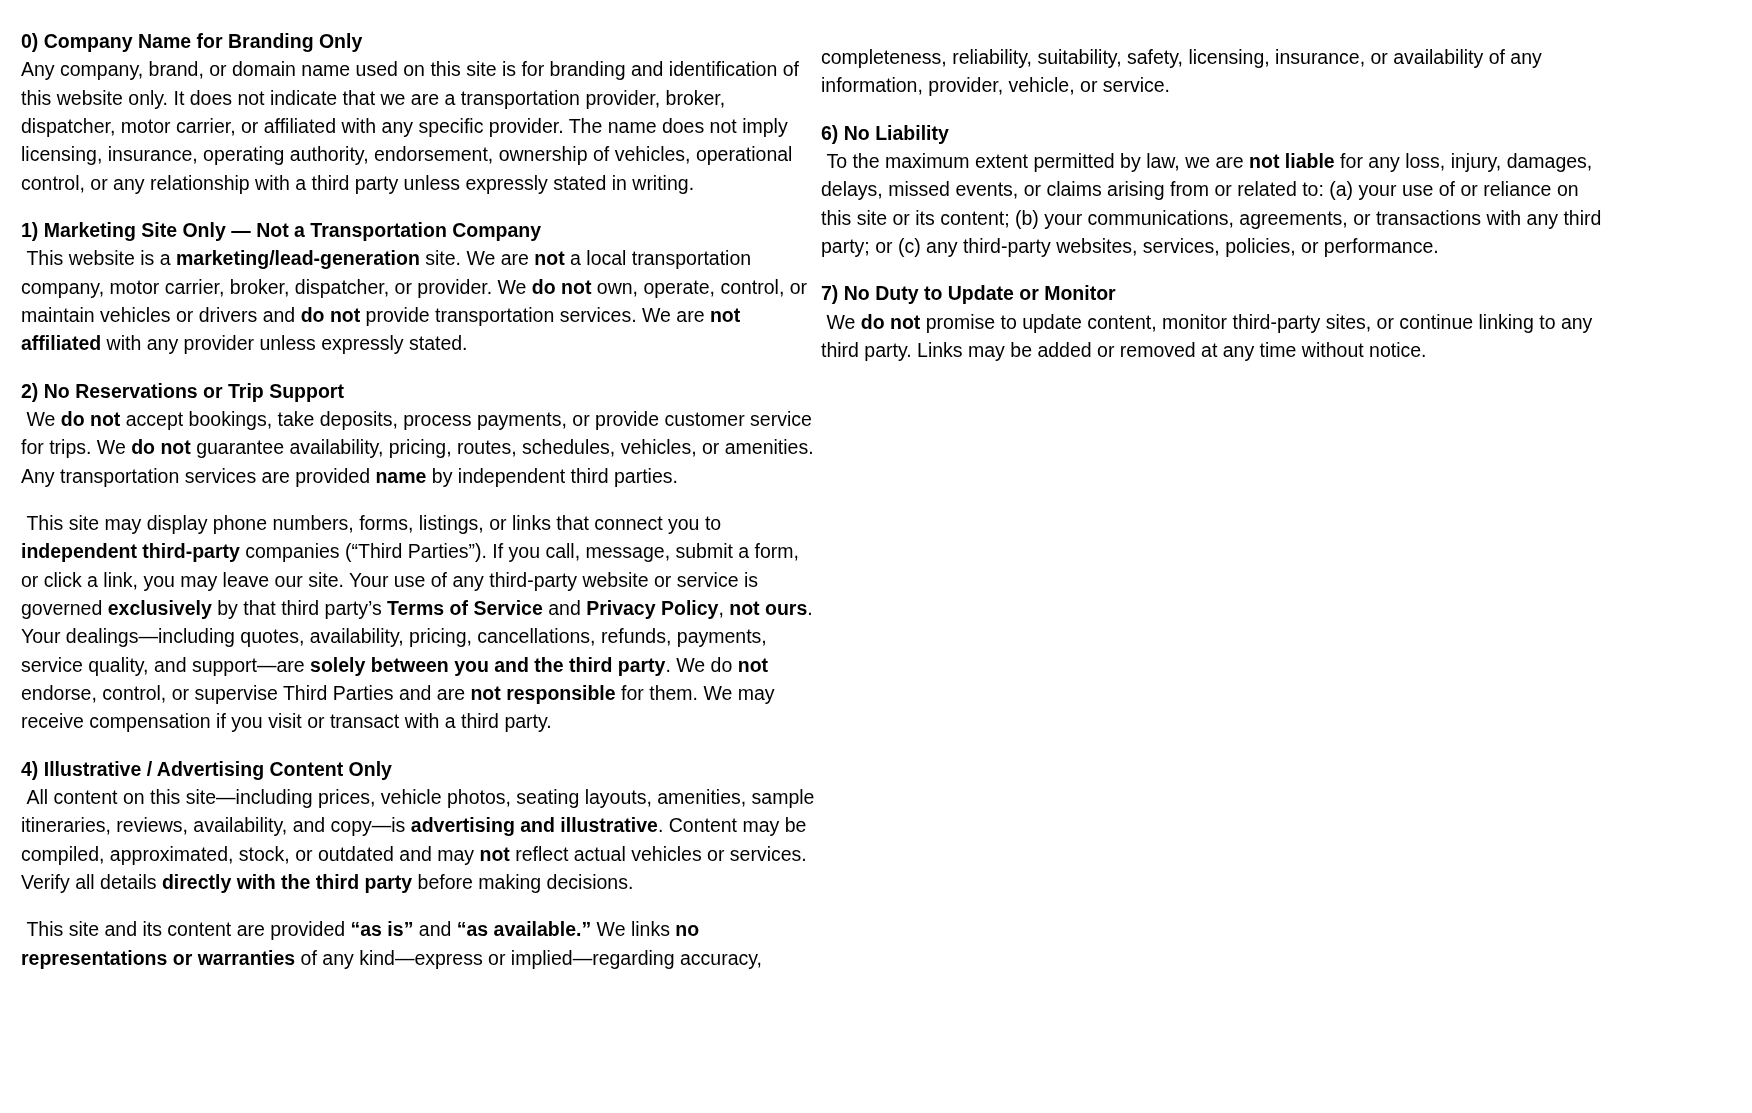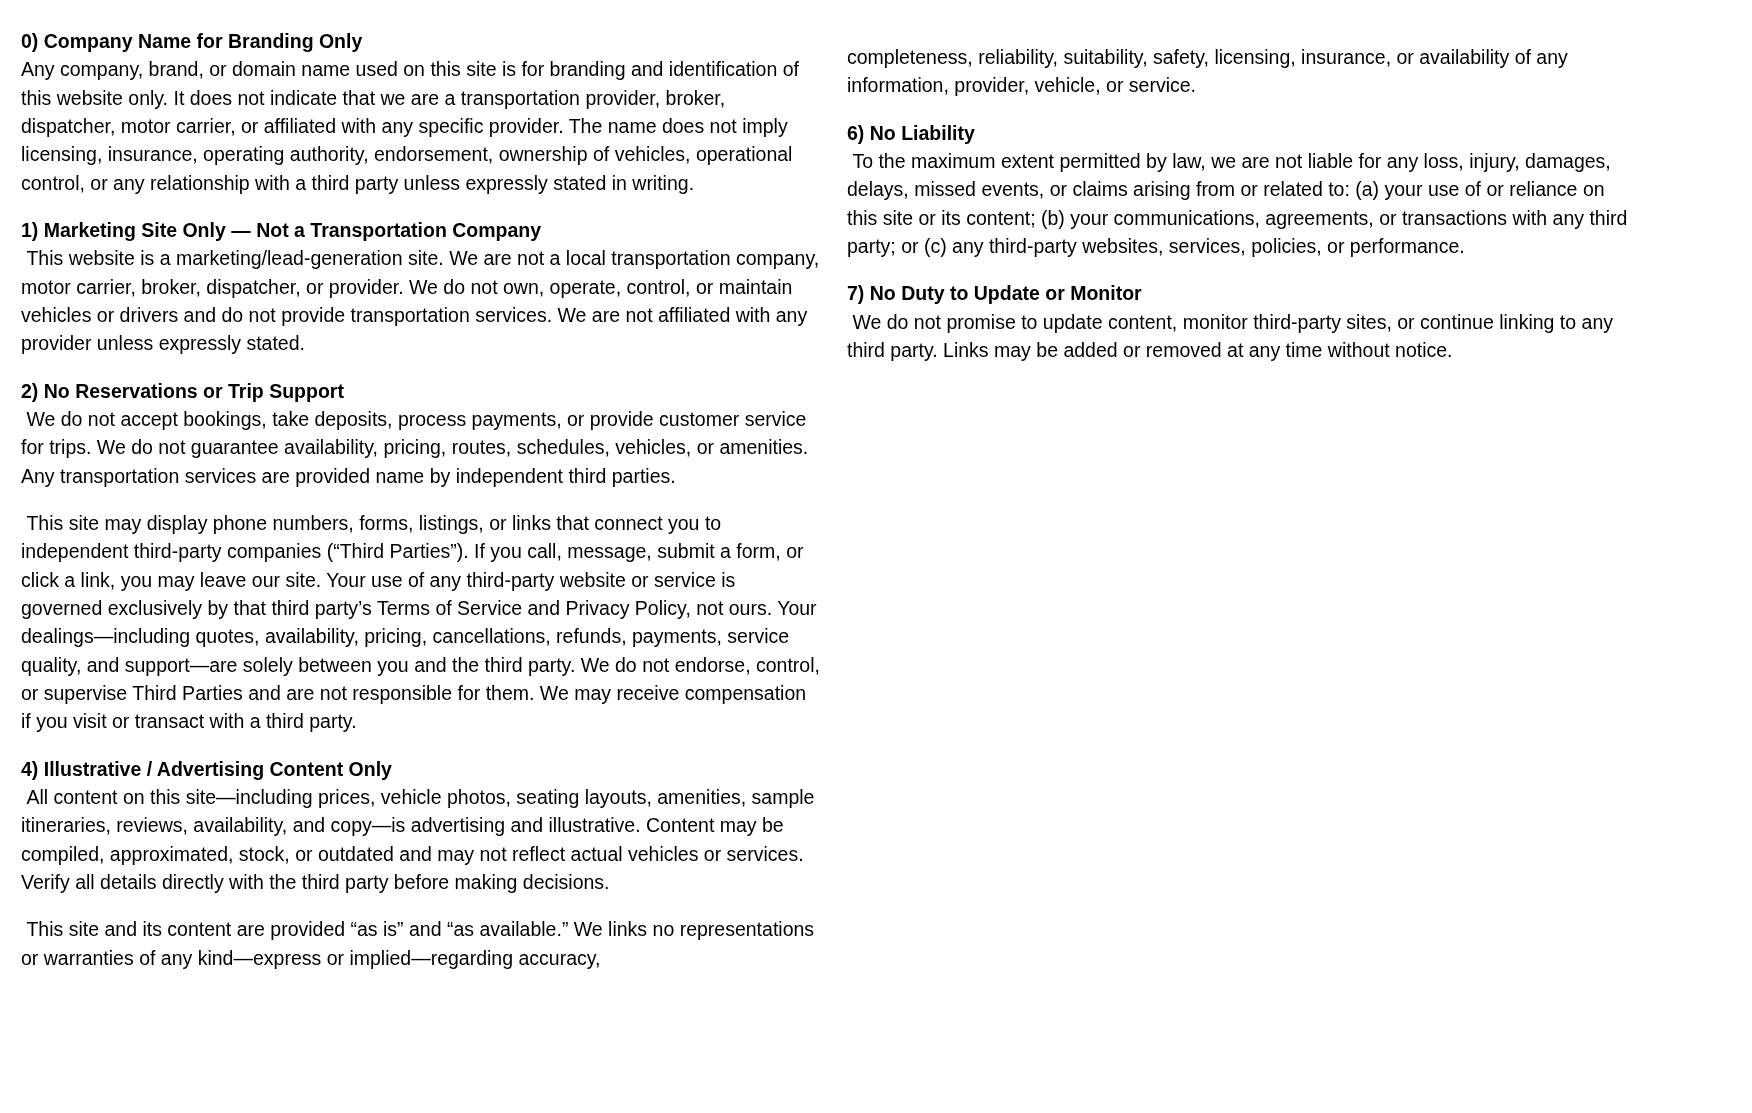--- a/index.html
+++ b/index.html
@@ -15,21 +15,20 @@
     background: #ffffff;
     color: #000000;
     font-family: "Liberation Sans", "DejaVu Sans", sans-serif;
     font-size: 19.5px;
     line-height: 28.33px;
   }
   .columns {
     display: flex;
     box-sizing: border-box;
     padding: 27px 0 0 21px;
-    gap: 26px;
   }
   .col {
     flex: 0 0 auto;
   }
   .col-left {
     width: 800px;
   }
   .col-right {
     width: 790px;
     padding-top: 16px;
@@ -42,21 +41,21 @@
   }
   .heading {
     font-weight: 700;
     margin: 0;
   }
   .para {
     margin: 0;
     white-space: pre-wrap; 
   }
   .para b {
-    font-weight: 400;
+    font-weight: 700;
   }
 </style>
 </head>
 <body>
 
 <div class="page">
   <div class="columns">
     <div class="col col-left" id="col-left">
         <div class="section">
           <div class="heading">0) Company Name for Branding Only</div>

